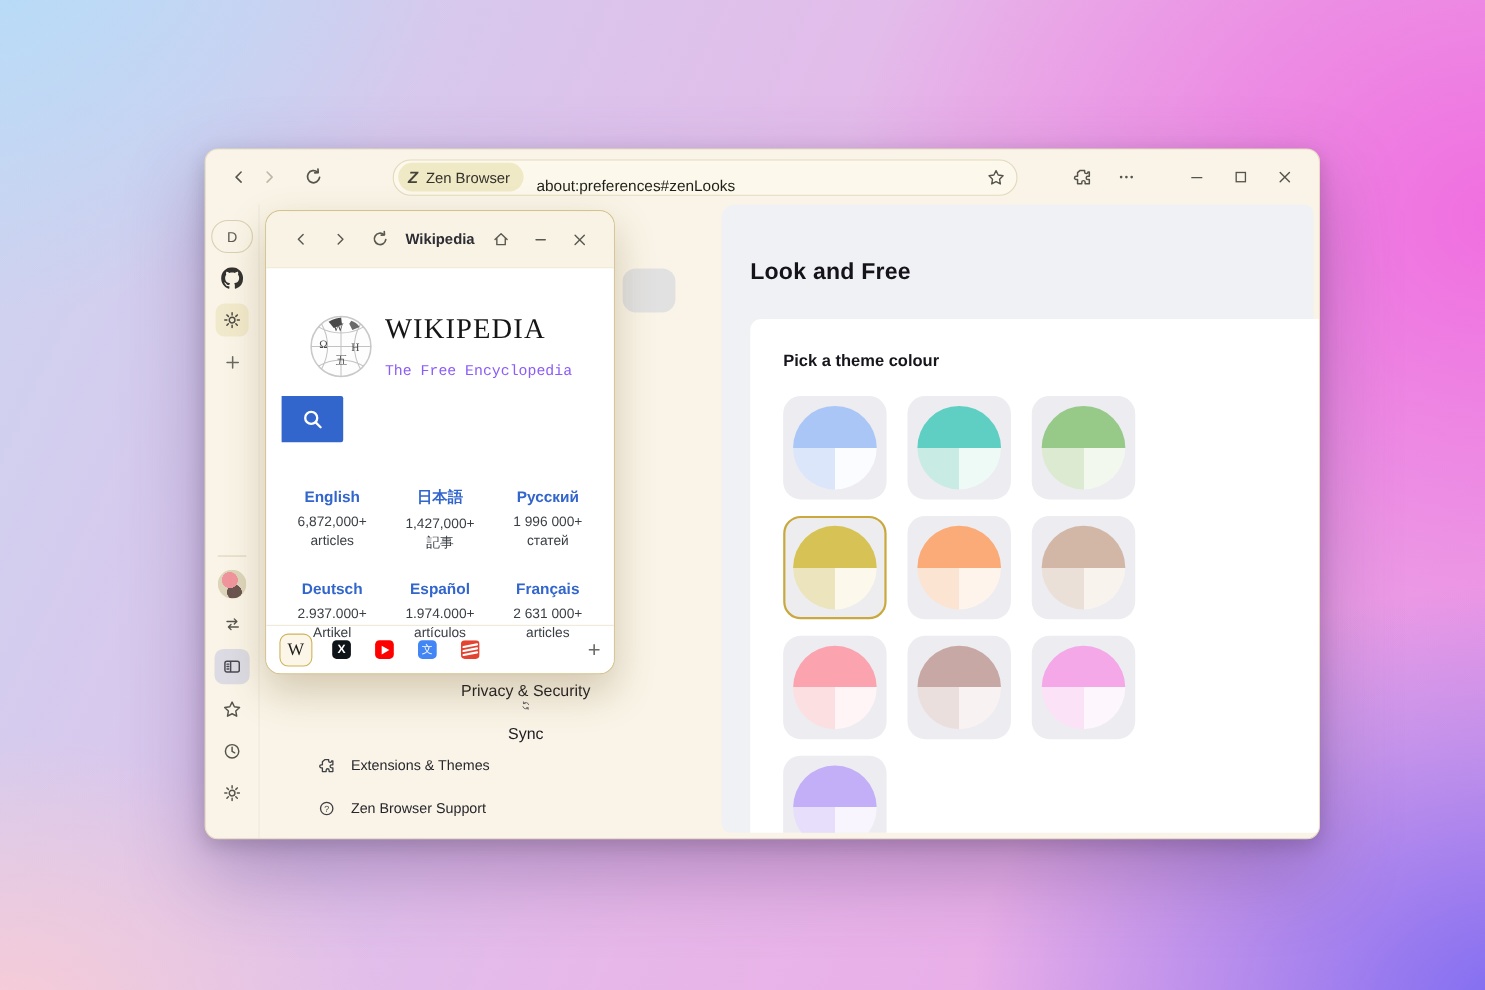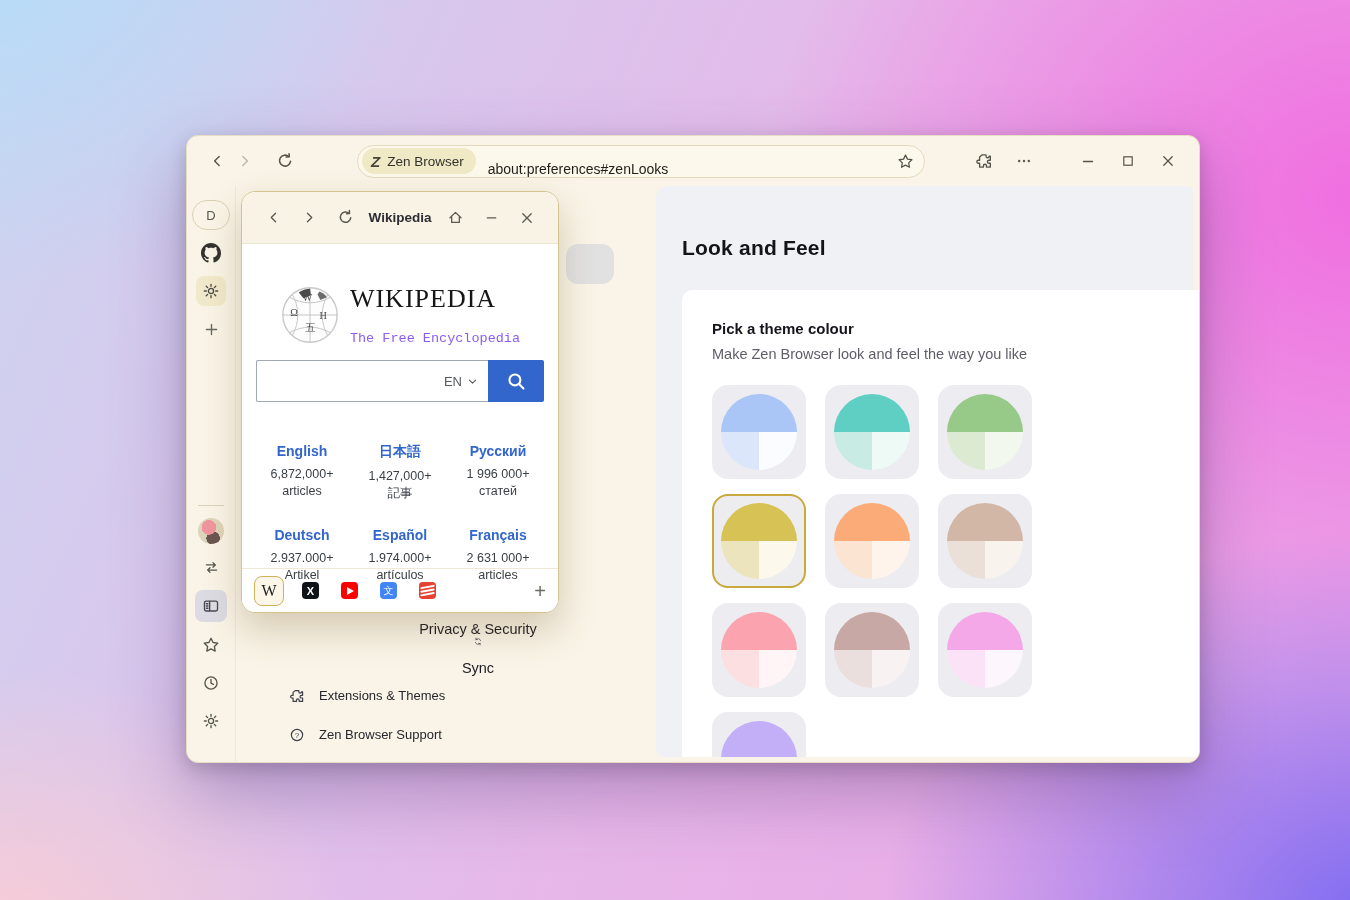--- a/index.html
+++ b/index.html
@@ -290,24 +290,23 @@
         <div class="nav-item">
           <svg width="16" height="16" viewBox="0 0 16 16">
             <circle cx="8" cy="8" r="5.6" fill="none" stroke="#3f3f46" stroke-width="1.2"></circle>
             <text x="8" y="11" text-anchor="middle" font-size="8" fill="#3f3f46" font-family="Liberation Sans, sans-serif">?</text>
           </svg>
           <span class="nav-label">Zen Browser Support</span>
         </div>
       </div>
 
     <div class="content">
-      <div class="page-title">Look and Feel</div>
+      <div class="page-title">Look and Free</div>
       <div class="card">
         <div class="card-title">Pick a theme colour</div>
-        <div class="card-sub">Make Zen Browser look and feel the way you like</div>
         <div class="swatch-grid" id="swatch-grid">
             <div class="swatch-card">
               <div class="swatch-circle" style="background: conic-gradient(from 270deg, rgb(169, 198, 246) 0deg, rgb(169, 198, 246) 180deg, rgb(250, 252, 255) 180deg, rgb(250, 252, 255) 270deg, rgb(219, 230, 250) 270deg, rgb(219, 230, 250) 360deg);"></div>
             </div>
             <div class="swatch-card">
               <div class="swatch-circle" style="background: conic-gradient(from 270deg, rgb(95, 207, 195) 0deg, rgb(95, 207, 195) 180deg, rgb(238, 250, 246) 180deg, rgb(238, 250, 246) 270deg, rgb(200, 235, 228) 270deg, rgb(200, 235, 228) 360deg);"></div>
             </div>
             <div class="swatch-card">
               <div class="swatch-circle" style="background: conic-gradient(from 270deg, rgb(151, 201, 137) 0deg, rgb(151, 201, 137) 180deg, rgb(243, 248, 238) 180deg, rgb(243, 248, 238) 270deg, rgb(220, 234, 210) 270deg, rgb(220, 234, 210) 360deg);"></div>
             </div>
@@ -388,28 +387,20 @@
             <path d="M20 8c4-3 9-4 12-4l1 7-8 3z" fill="#4a4a4a"></path>
             <path d="M42 7c3 1 6 3 8 6l-7 3-3-6z" fill="#6a6a6a"></path>
           </svg>
           <div>
             <div class="wiki-wordmark">WIKIPEDIA</div>
             <div class="wiki-tagline">The Free Encyclopedia</div>
           </div>
         </div>
 
         <div class="wiki-search">
-          <div class="wiki-input">
-            <div class="wiki-lang-sel">
-              <span>EN</span>
-              <svg width="11" height="11" viewBox="0 0 16 16">
-                  <path d="M3.5 6l4.5 4.5L12.5 6" fill="none" stroke="#54595d" stroke-width="1.6" stroke-linecap="round" stroke-linejoin="round"></path>
-                </svg>
-            </div>
-          </div>
           <div class="wiki-search-btn">
             <svg width="21" height="21" viewBox="0 0 20 20">
                 <circle cx="8.5" cy="8.5" r="5.2" fill="none" stroke="#fff" stroke-width="2"></circle>
                 <path d="M12.6 12.6l4 4" stroke="#fff" stroke-width="2" stroke-linecap="round"></path>
               </svg>
           </div>
         </div>
 
         <div class="wiki-langs" id="wiki-langs">
             <div class="lang-cell">

